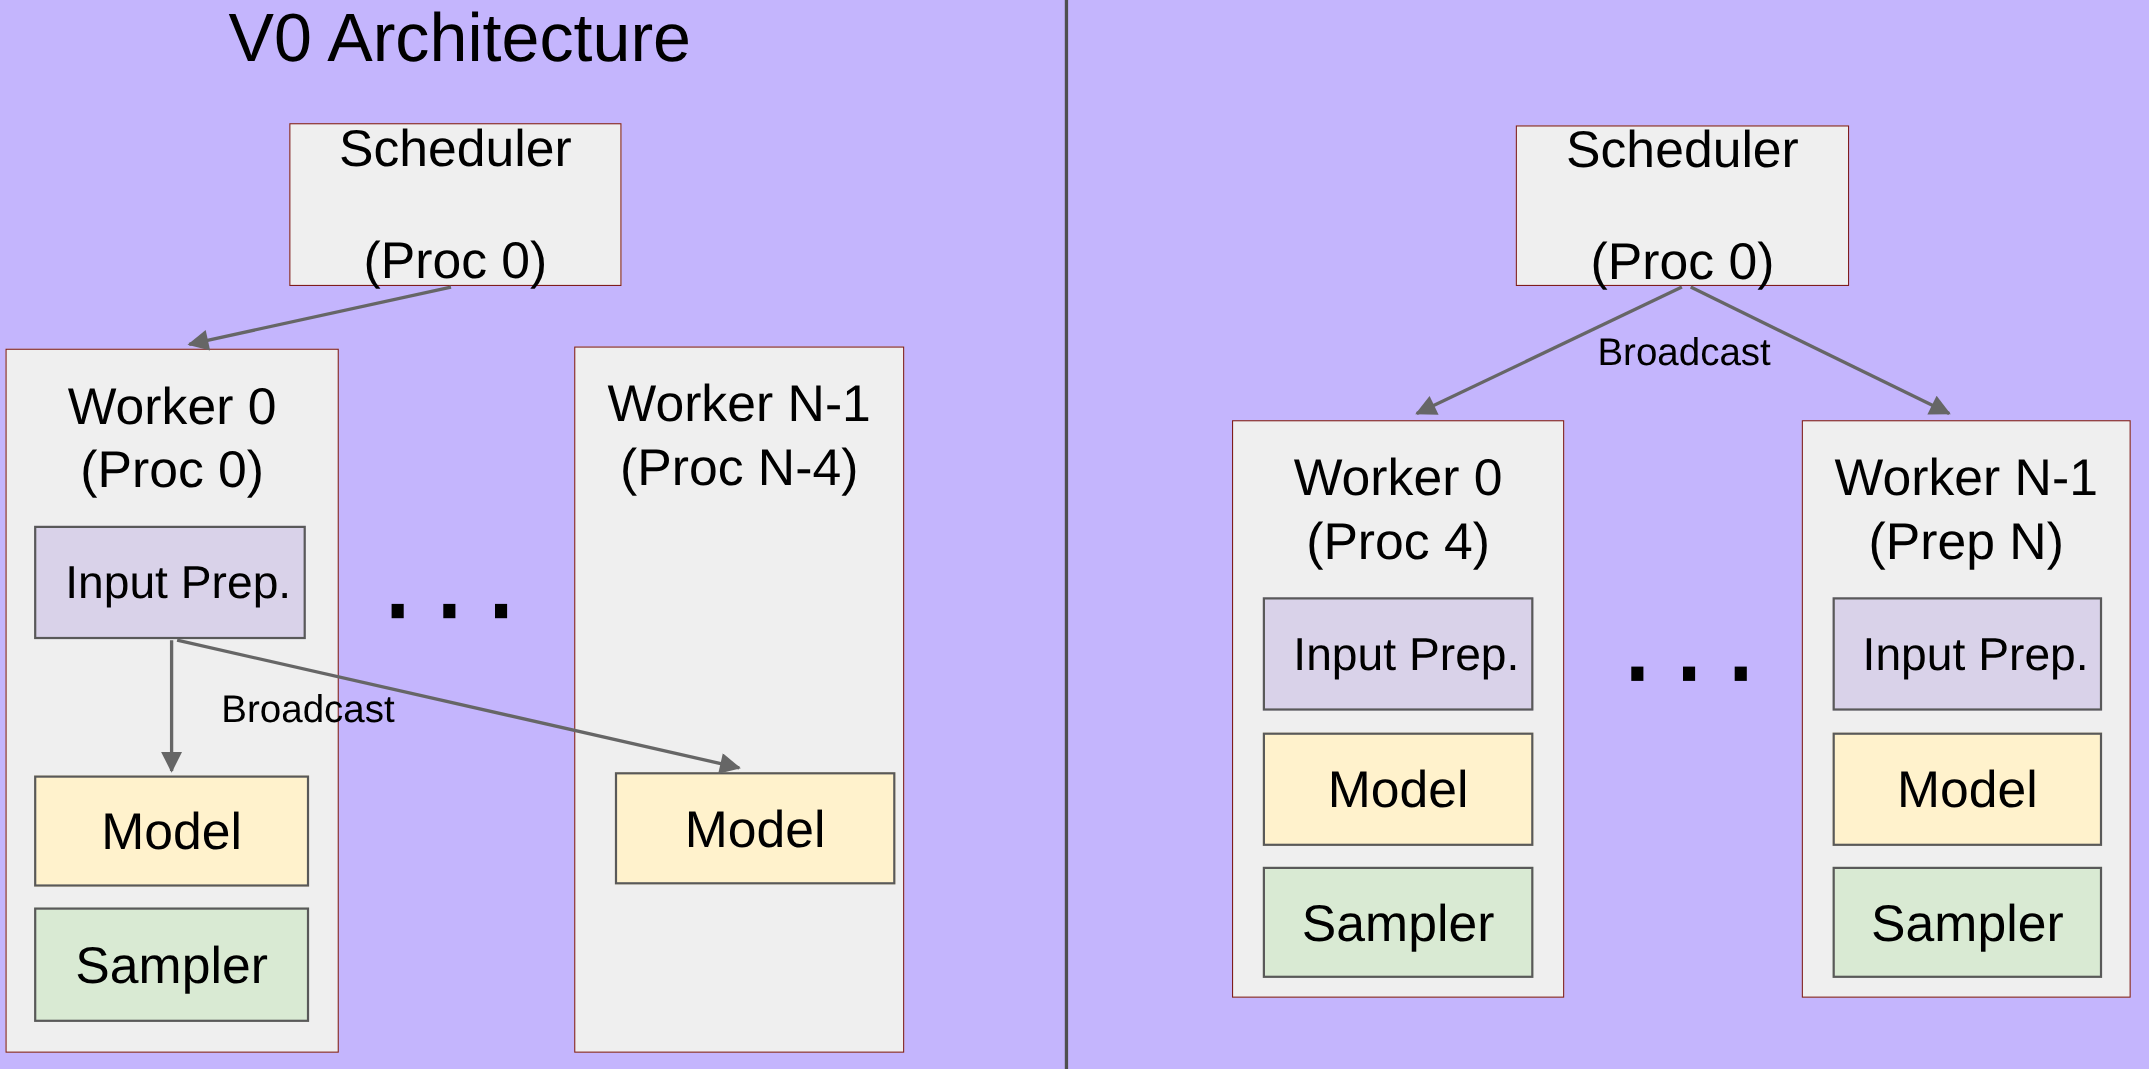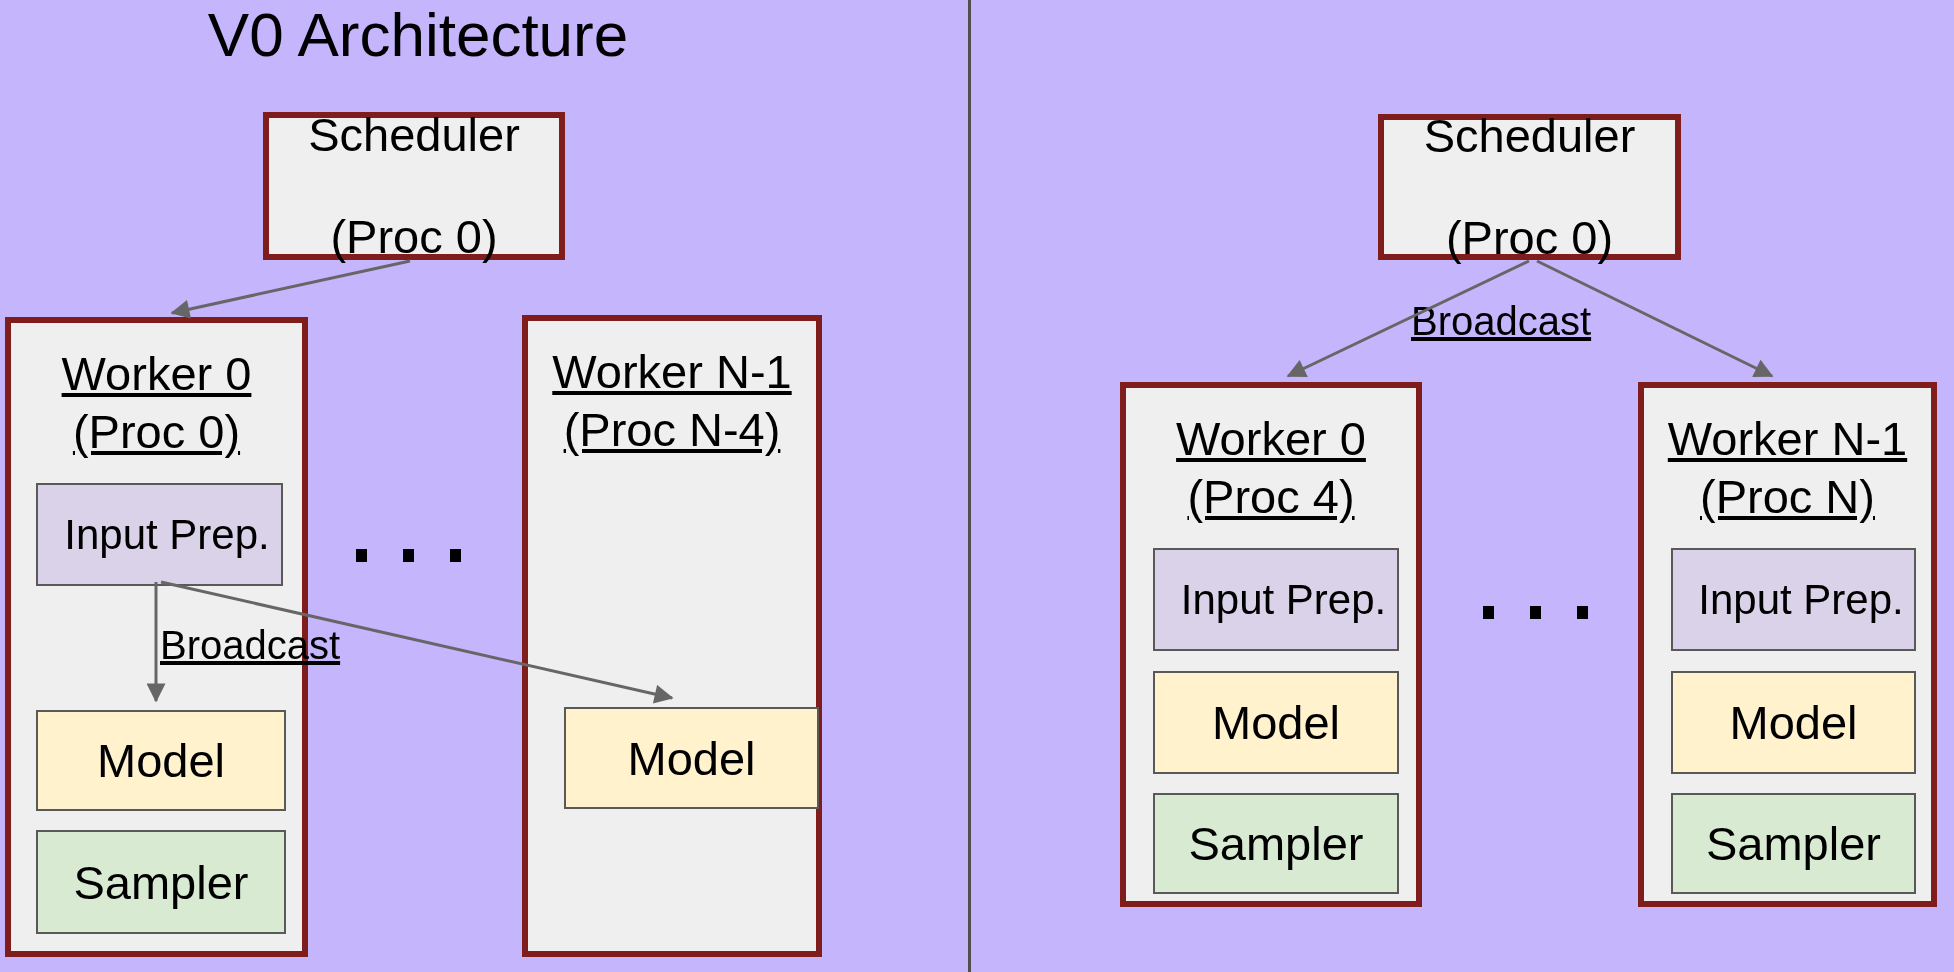--- a/index.html
+++ b/index.html
@@ -16,63 +16,62 @@
     position: absolute;
     width: 640px;
     text-align: center;
     font-size: 62px;
     line-height: 70px;
     white-space: nowrap;
   }
   .gbox {
     position: absolute;
     background: #efefef;
-    border: 6px solid #7f1d1d;
+    border: 1px solid #7f1d1d;
     box-sizing: border-box;
     gap: 44px;
   }
   .scheduler {
     display: flex;
     flex-direction: column;
     align-items: center;
     justify-content: center;
     font-size: 47px;
     line-height: 58px;
     text-align: center;
   }
   .worker-title {
     position: absolute;
     top: 22px;
     left: 0;
     right: 0;
     text-align: center;
     font-size: 47px;
     line-height: 58px;
-    text-decoration: underline;
   }
   .block {
     position: absolute;
     border: 2px solid #595959;
     box-sizing: border-box;
     display: flex;
     align-items: center;
     justify-content: center;
     font-size: 47px;
     white-space: nowrap;
   }
   .block.input   { background: #d9d2e9; font-size: 42px; padding-left: 15px; }
   .block.model   { background: #fff2cc; }
   .block.sampler { background: #d9ead3; }
   .broadcast {
     position: absolute;
     width: 240px;
-    font-size: 40px;
+    text-align: center;
+    font-size: 35px;
     line-height: 50px;
     white-space: nowrap;
-    text-decoration: underline;
   }
   .dots {
     position: absolute;
     display: flex;
     gap: 36px;
   }
   .dots span {
     width: 11px;
     height: 13px;
     background: #000000;
@@ -152,21 +151,21 @@
 
   <div class="dots" style="left:1483px; top:606px;">
     <span></span>
     <span></span>
     <span></span>
   </div>
 
   <div class="gbox" style="left:1638px; top:382px; width:299px; height:525px;">
     <div class="worker-title">
       <div>Worker N-1</div>
-      <div>(Proc N)</div>
+      <div>(Prep N)</div>
     </div>
     <div class="block input" style="left:27px; top:160px; width:245px; height:103px;">Input Prep.</div>
     <div class="block model" style="left:27px; top:283px; width:245px; height:103px;">Model</div>
     <div class="block sampler" style="left:27px; top:405px; width:245px; height:101px;">Sampler</div>
   </div>
 
   <svg class="arrow-layer" width="1954" height="972" viewBox="0 0 1954 972">
     <defs>
       <marker id="ah" viewBox="0 0 12 12" refX="11" refY="6" markerWidth="22" markerHeight="19" markerUnits="userSpaceOnUse" orient="auto">
         <path d="M0,0 L12,6 L0,12 Z" fill="#666666"></path>

